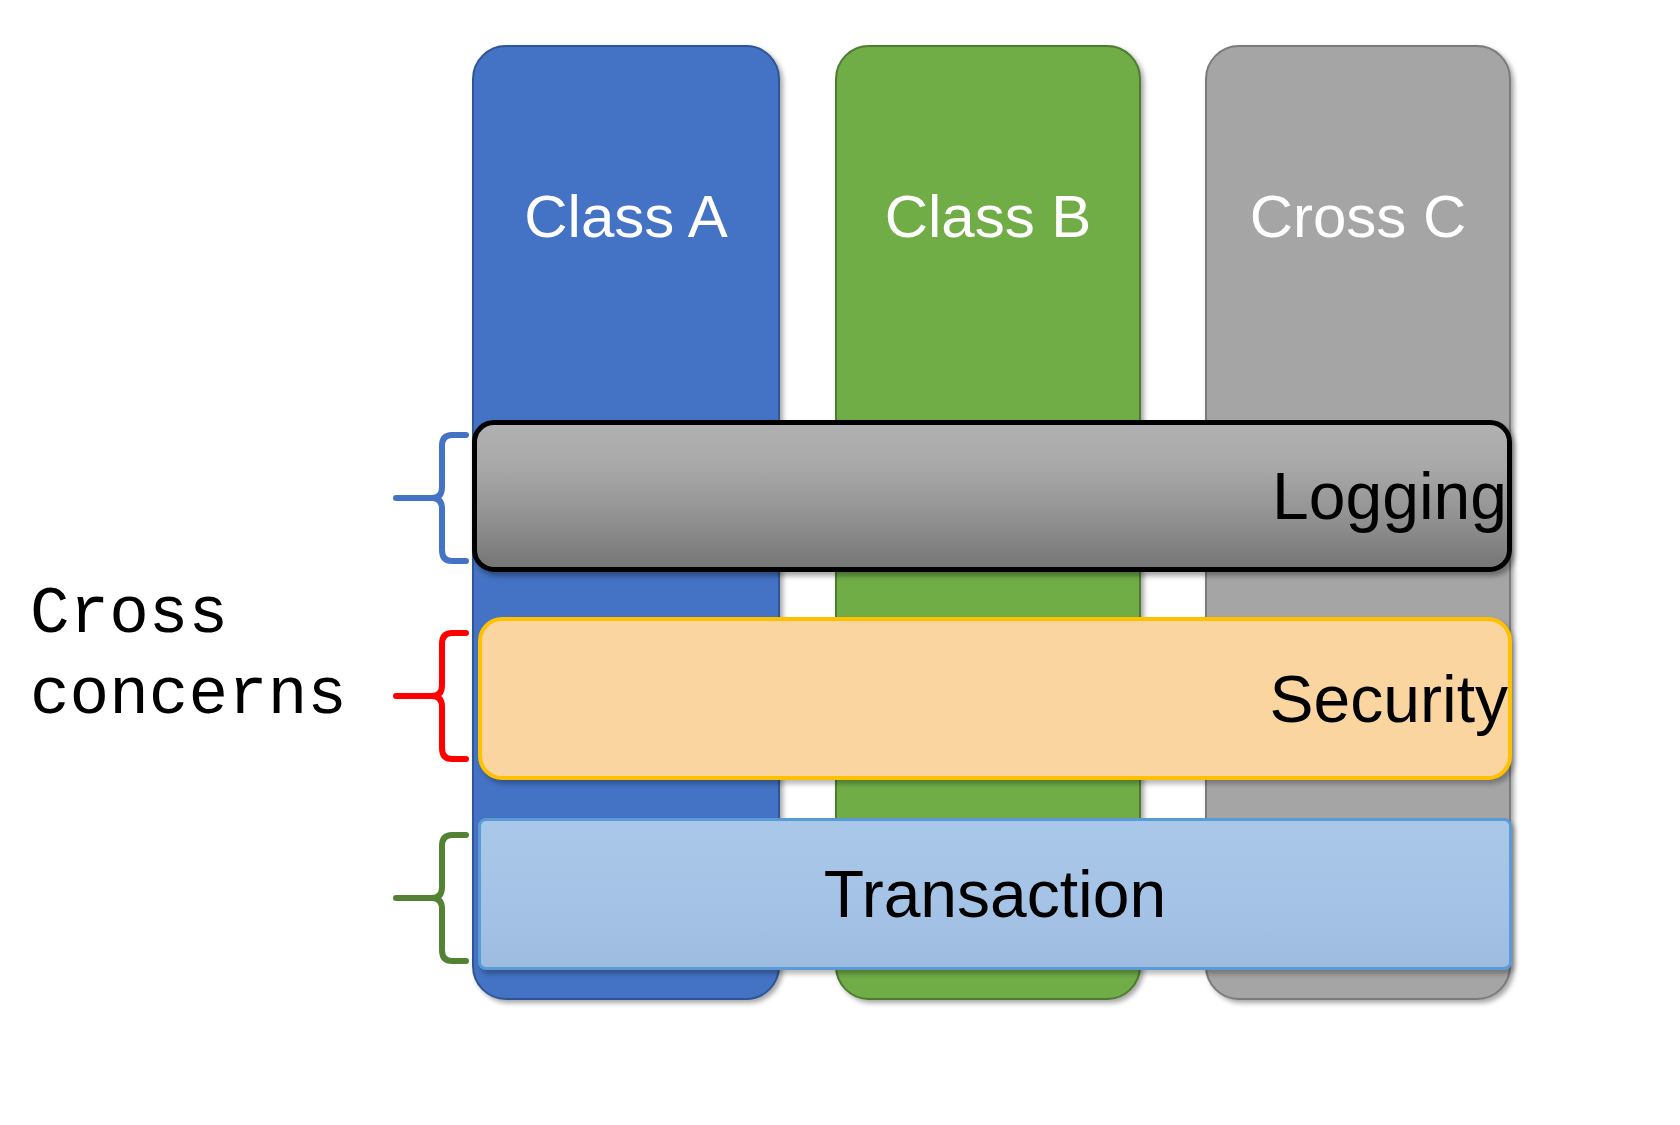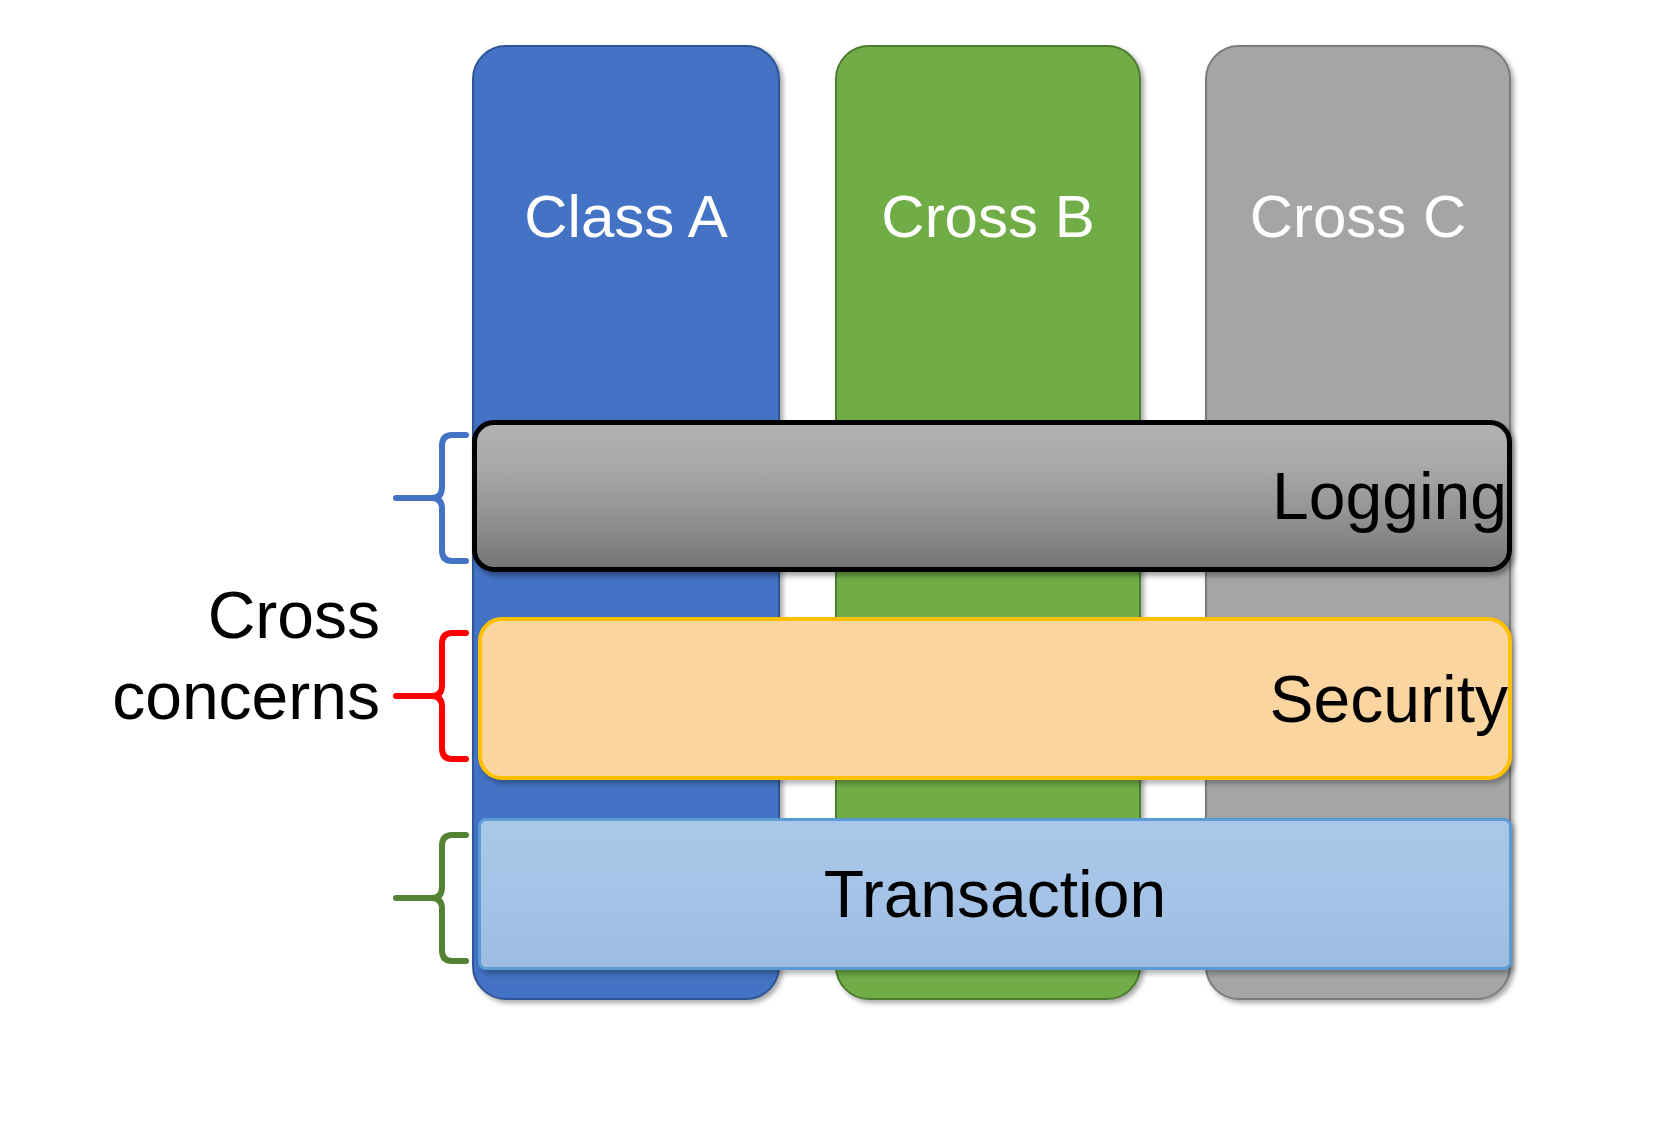--- a/index.html
+++ b/index.html
@@ -104,37 +104,38 @@
   #brace-logging   { left: 392px; top: 432px;  width: 76px; height: 132px; }
   #brace-security  { left: 392px; top: 630px;  width: 76px; height: 132px; }
   #brace-transaction { left: 392px; top: 832px; width: 76px; height: 132px; }
 
   
   #cross-cutting-label {
     position: absolute;
     left: 30px;
     top: 575px;
     width: 350px;
-    text-align: right;
+    text-align: left;
     font-size: 66px;
     line-height: 1.22;
     color: #000000;
+    font-family: Liberation Mono, monospace;
   }
   #cross-cutting-label span { display: block; }
 </style>
 </head>
 <body>
 
 <div id="canvas">
 
   <div class="class-box" id="class-a">
     <span class="class-label">Class A</span>
   </div>
   <div class="class-box" id="class-b">
-    <span class="class-label">Cross B</span>
+    <span class="class-label">Class B</span>
   </div>
   <div class="class-box" id="class-c">
     <span class="class-label">Cross C</span>
   </div>
 
   <div class="concern-bar" id="bar-logging">
     <span>Logging</span>
   </div>
   <div class="concern-bar" id="bar-security">
     <span>Security</span>

